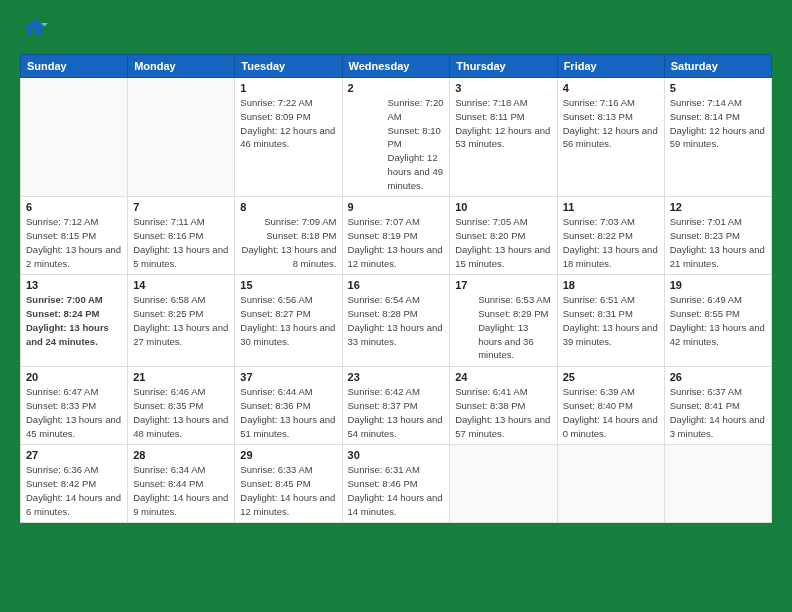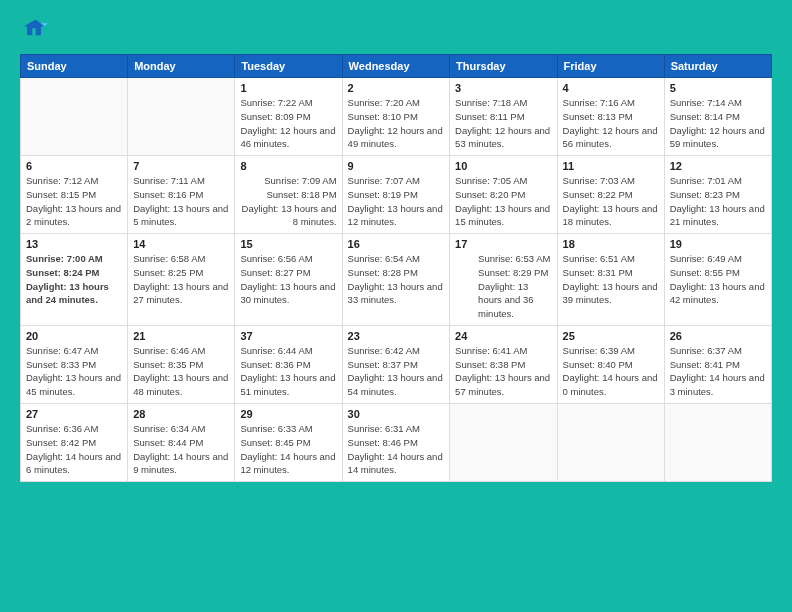--- a/index.html
+++ b/index.html
@@ -7,21 +7,21 @@
       font-family: Arial, sans-serif;
       background: #fff;
       width: 792px;
       height: 612px;
       overflow: hidden;
     }
     .page {
       width: 792px;
       height: 612px;
       padding: 16px 20px;
-      background: #14b8a6;
+      background: #15803d;
     }
     .header {
       display: flex;
       justify-content: space-between;
       align-items: flex-start;
       margin-bottom: 10px;
     }
     .logo {
       display: flex;
       align-items: center;
@@ -129,21 +129,21 @@
           <td class="empty"></td>
           <td class="empty"></td>
           <td>
             <span class="day-number">1</span>
             <div class="day-info" style="white-space: pre-line;">Sunrise: 7:22 AM
 Sunset: 8:09 PM
 Daylight: 12 hours and 46 minutes.</div>
           </td>
           <td>
             <span class="day-number">2</span>
-            <div class="day-info" style="white-space: pre-line;">Sunrise: 7:20 AM
+            <div class="day-info" style="white-space: pre-line; margin-left: 40px;">Sunrise: 7:20 AM
 Sunset: 8:10 PM
 Daylight: 12 hours and 49 minutes.</div>
           </td>
           <td>
             <span class="day-number">3</span>
             <div class="day-info" style="white-space: pre-line;">Sunrise: 7:18 AM
 Sunset: 8:11 PM
 Daylight: 12 hours and 53 minutes.</div>
           </td>
           <td>

